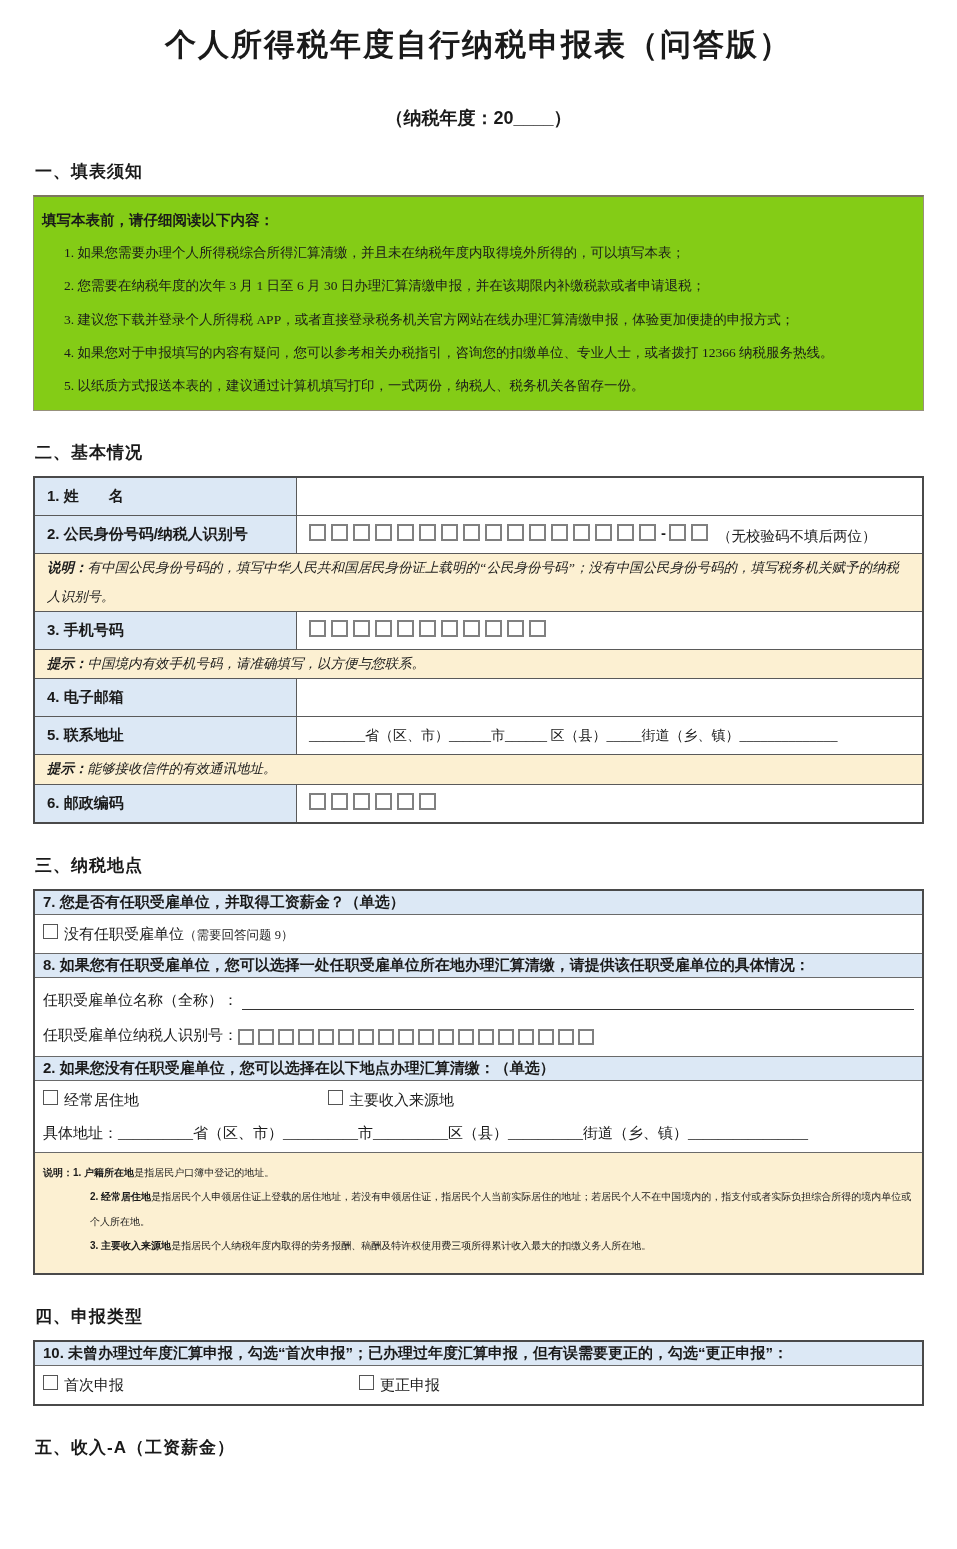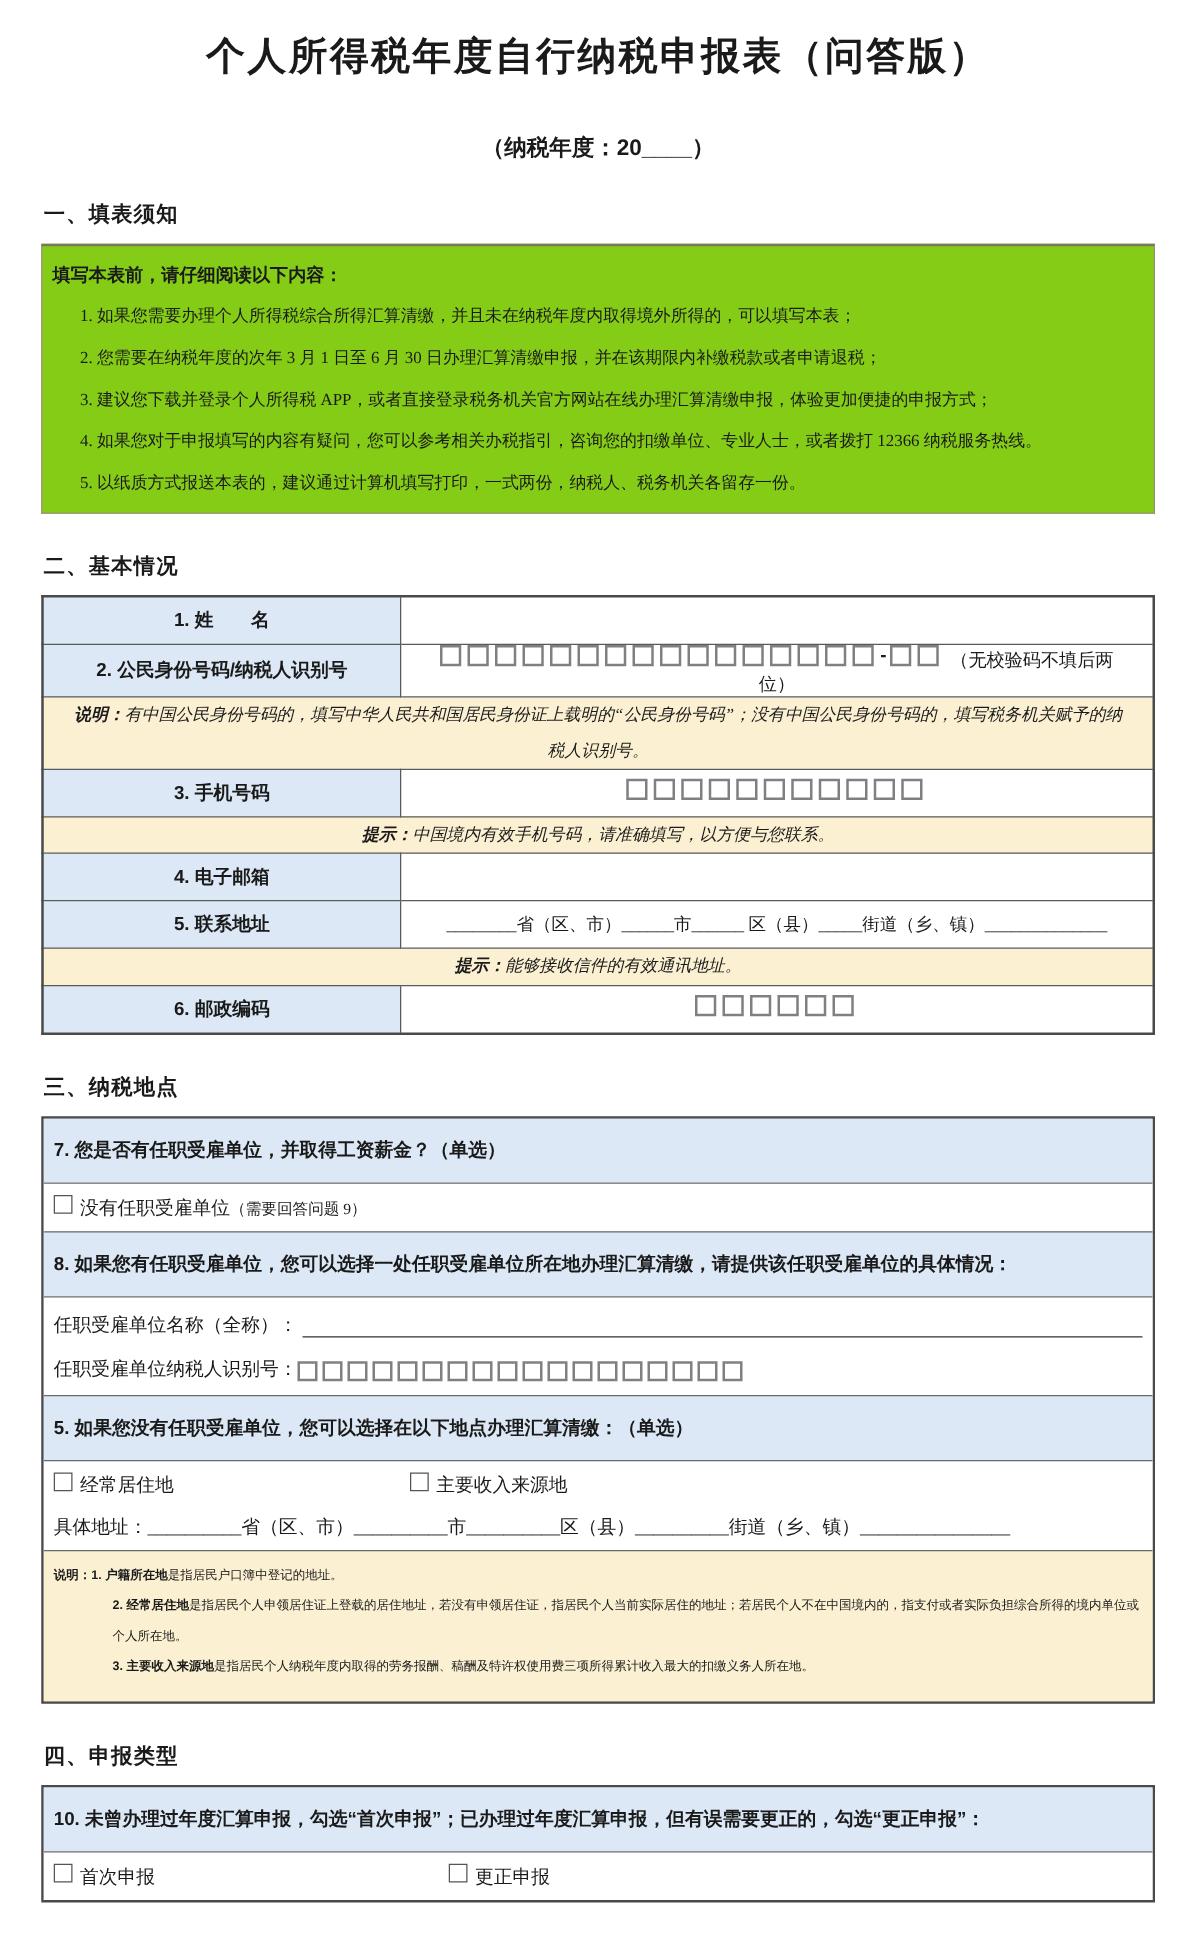--- a/index.html
+++ b/index.html
@@ -31,21 +31,21 @@
   .notice {
     background:#84cc16; border:1px solid #97917c; border-top:2px solid #7c765f;
     padding:12px 16px 14px 8px;
   }
   .notice-intro { margin:2px 0 0 0; font-size:14.5px; }
   .notice-item { margin:13px 0 0 22px; font-size:13.5px; line-height:1.5; }
 
   
   table.btable { border-collapse:collapse; width:891px; table-layout:fixed; }
   table.btable th, table.btable td {
-    border:1px solid #5a5a5a; vertical-align:middle; padding:0 24px;text-align:center;
+    border:1px solid #5a5a5a; vertical-align:middle; padding:0 12px;
   }
   table.btable { border:2px solid #4a4a4a; }
   th.blabel {
     width:237px; background:#dce8f5; text-align:left;
     font-family:"Liberation Sans","DejaVu Sans",sans-serif;
     font-weight:bold; font-size:15px; height:37px;
   }
   td.bvalue { background:#ffffff; font-size:14px; }
   td.note-cell {
     background:#fcf0d2; font-size:13.5px; padding:9px 10px; line-height:2.1;font-style:italic;
@@ -70,21 +70,21 @@
     vertical-align:-2px; box-sizing:border-box;
   }
   .suffix { font-size:14.5px; margin-left:4px; }
 
   
   .qa { border:2px solid #4a4a4a; width:891px; box-sizing:border-box; }
   .qrow { border-top:1px solid #6a6a6a; }
   .qrow:first-child { border-top:none; }
   .q-blue {
     background:#dce8f5; font-family:"Liberation Sans","DejaVu Sans",sans-serif;
-    font-weight:bold; font-size:15px; padding:16px 8px;
+    font-weight:bold; font-size:15px; padding:2px 8px;
   }
   .q-white { background:#fff; font-size:15px; padding:9px 8px; }
   .q-note { background:#fcf0d2; font-size:10px; padding:8px 10px 14px 8px; }
 
   .opts { display:flex; align-items:center; }
   .opt { display:inline-flex; align-items:baseline; }
   .opt-note { font-size:12.5px; }
   .w320 { width:316px; }
   .w285 { width:285px; }
 
@@ -242,21 +242,21 @@
             <span class="cbox"></span>
             <span class="cbox"></span>
             <span class="cbox"></span>
             <span class="cbox"></span>
             <span class="cbox"></span>
             <span class="cbox"></span>
           </span>
       </div>
     </div>
 
-    <div class="qrow q-blue">5. 如果您没有任职受雇单位，您可以选择在以下地点办理汇算清缴：（单选）</div>
+    <div class="qrow q-blue">2. 如果您没有任职受雇单位，您可以选择在以下地点办理汇算清缴：（单选）</div>
     <div class="qrow q-white">
       <div class="opts">
         <span class="opt w285">
           <span class="opt-cbox"></span>
           <span>经常居住地</span>
         </span>
         <span class="opt">
           <span class="opt-cbox"></span>
           <span>主要收入来源地</span>
         </span>

